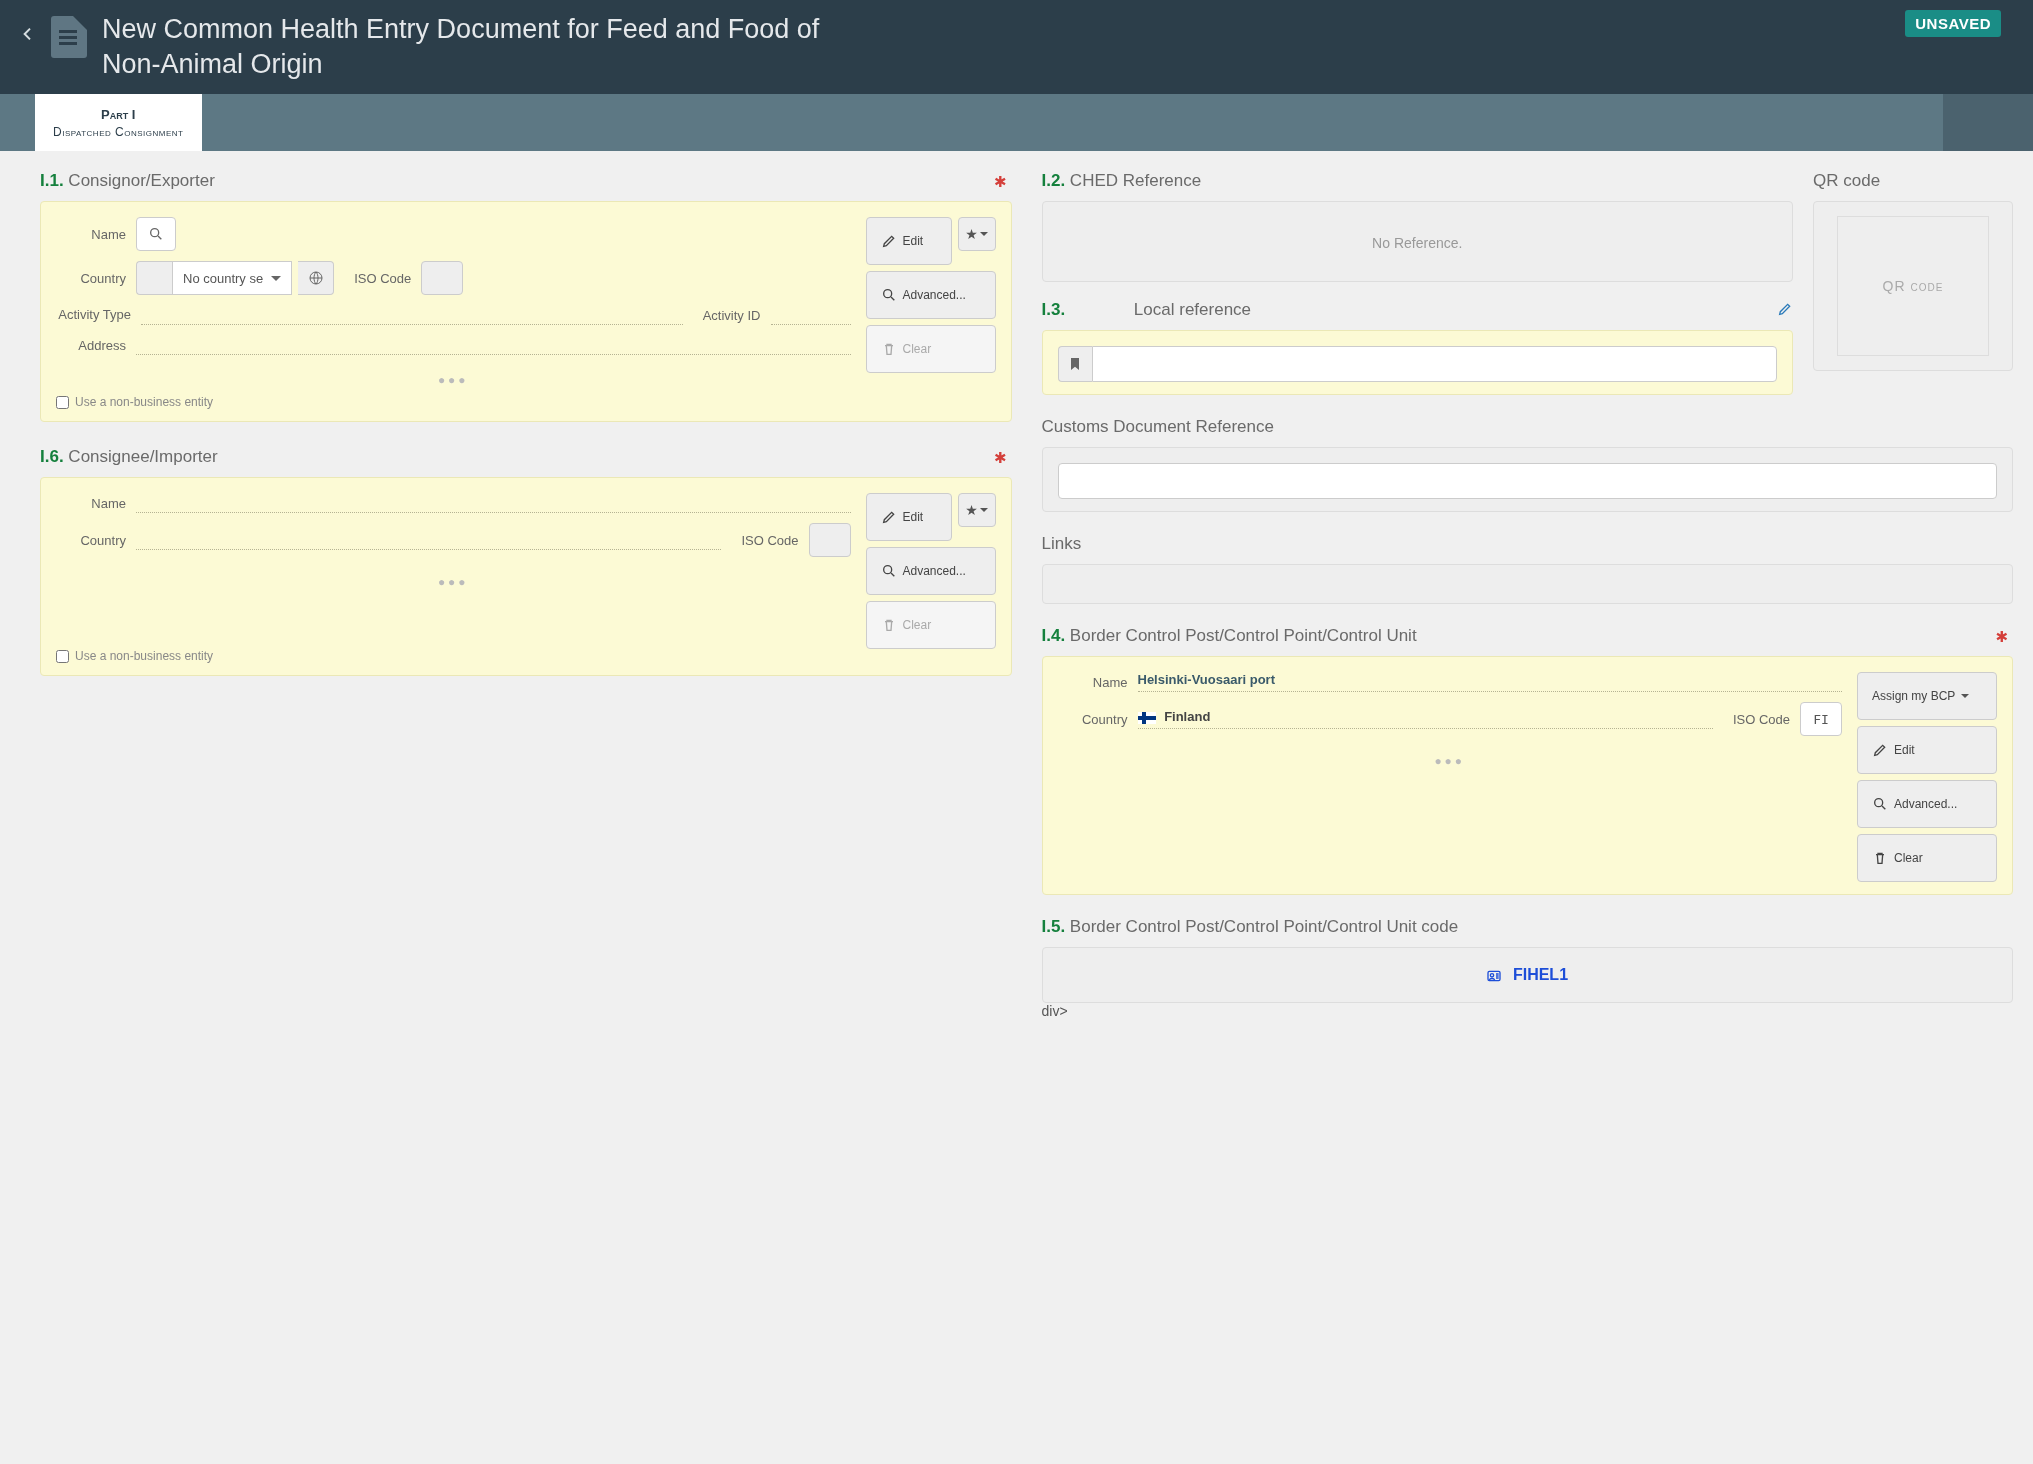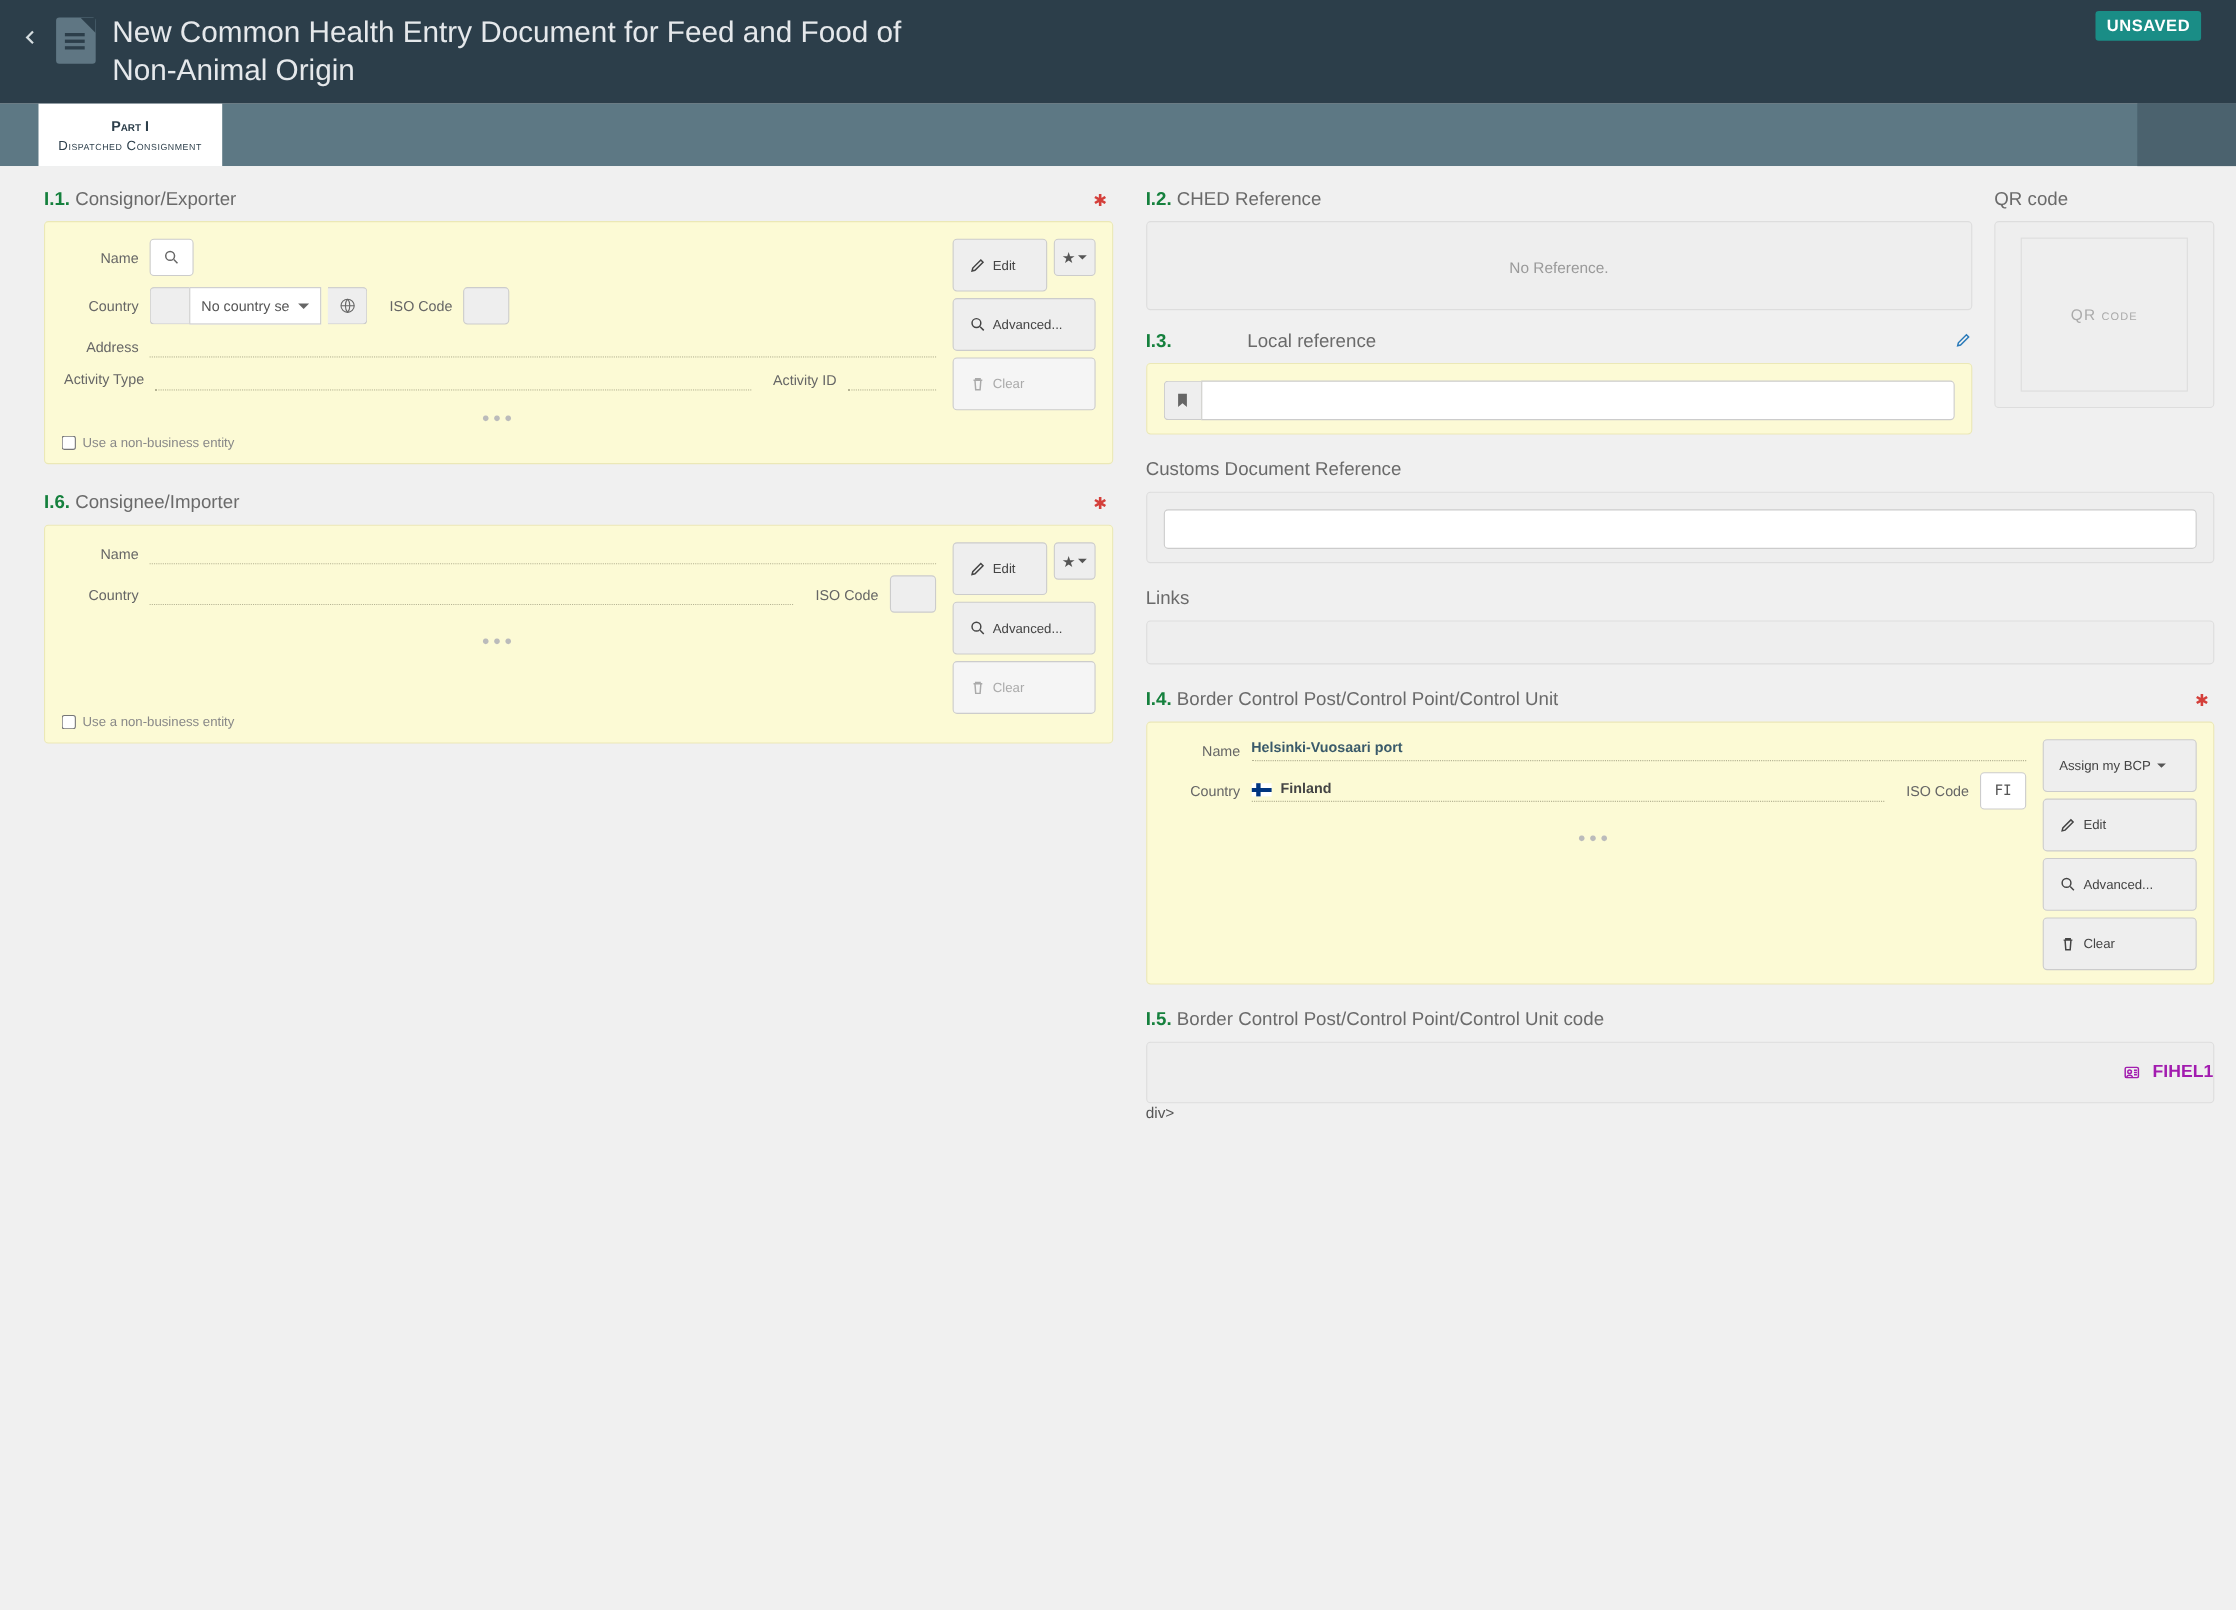--- a/index.html
+++ b/index.html
@@ -346,24 +346,24 @@
   left: 4px; top: 0;
   width: 4px; height: 100%;
   background: #003580;
 }
 .bcp-name { font-weight: 600; color: #3a5a6a; }
 .bcp-country { font-weight: 600; color: #444; }
 .code-box {
   background: #eee;
   border: 1px solid #ddd;
   border-radius: 4px;
-  text-align: right;
+  text-align: center;
   padding: 18px 0;
   font-weight: 600;
-  color: #a21caf;
+  color: #1d4ed8;
   font-size: 16px;
 }
 .right-col { display: flex; flex-direction: column; gap: 22px; }
 .right-top { display: grid; grid-template-columns: 1fr 200px; gap: 20px; }
 .right-top-left { display: flex; flex-direction: column; gap: 18px; }
 .i3-title { display: flex; align-items: flex-end; gap: 32px; }
 svg { width: 16px; height: 16px; }
 </style>
 </head>
 <body>
@@ -415,28 +415,28 @@
             <div class="globe-box">
               <svg viewBox="0 0 24 24" fill="none" stroke="#666" stroke-width="1.5">
                   <circle cx="12" cy="12" r="9"></circle>
                   <path d="M3 12 H21 M12 3 C16 7 16 17 12 21 M12 3 C8 7 8 17 12 21"></path>
                 </svg>
             </div>
             <div class="sub-label">ISO Code</div>
             <div class="iso-box"></div>
           </div>
           <div class="form-row">
-            <div class="label">Address</div>
-            <div class="field-line"></div>
-          </div>
-          <div class="form-row">
             <div class="label wide" style="line-height:1.2;">Activity Type</div>
             <div class="field-line"></div>
             <div class="sub-label">Activity ID</div>
             <div class="field-line" style="max-width:80px;"></div>
+          </div>
+          <div class="form-row">
+            <div class="label">Address</div>
+            <div class="field-line"></div>
           </div>
           <div class="dots">●●●</div>
         </div>
         <div class="btn-col">
           <div class="btn-row-split">
             <button class="btn" style="flex:1;">
               <svg viewBox="0 0 24 24" fill="none" stroke="currentColor" stroke-width="2">
                   <path d="M4 20 L8 19 L19 8 L16 5 L5 16 Z"></path>
                 </svg>
               <span>Edit</span>

